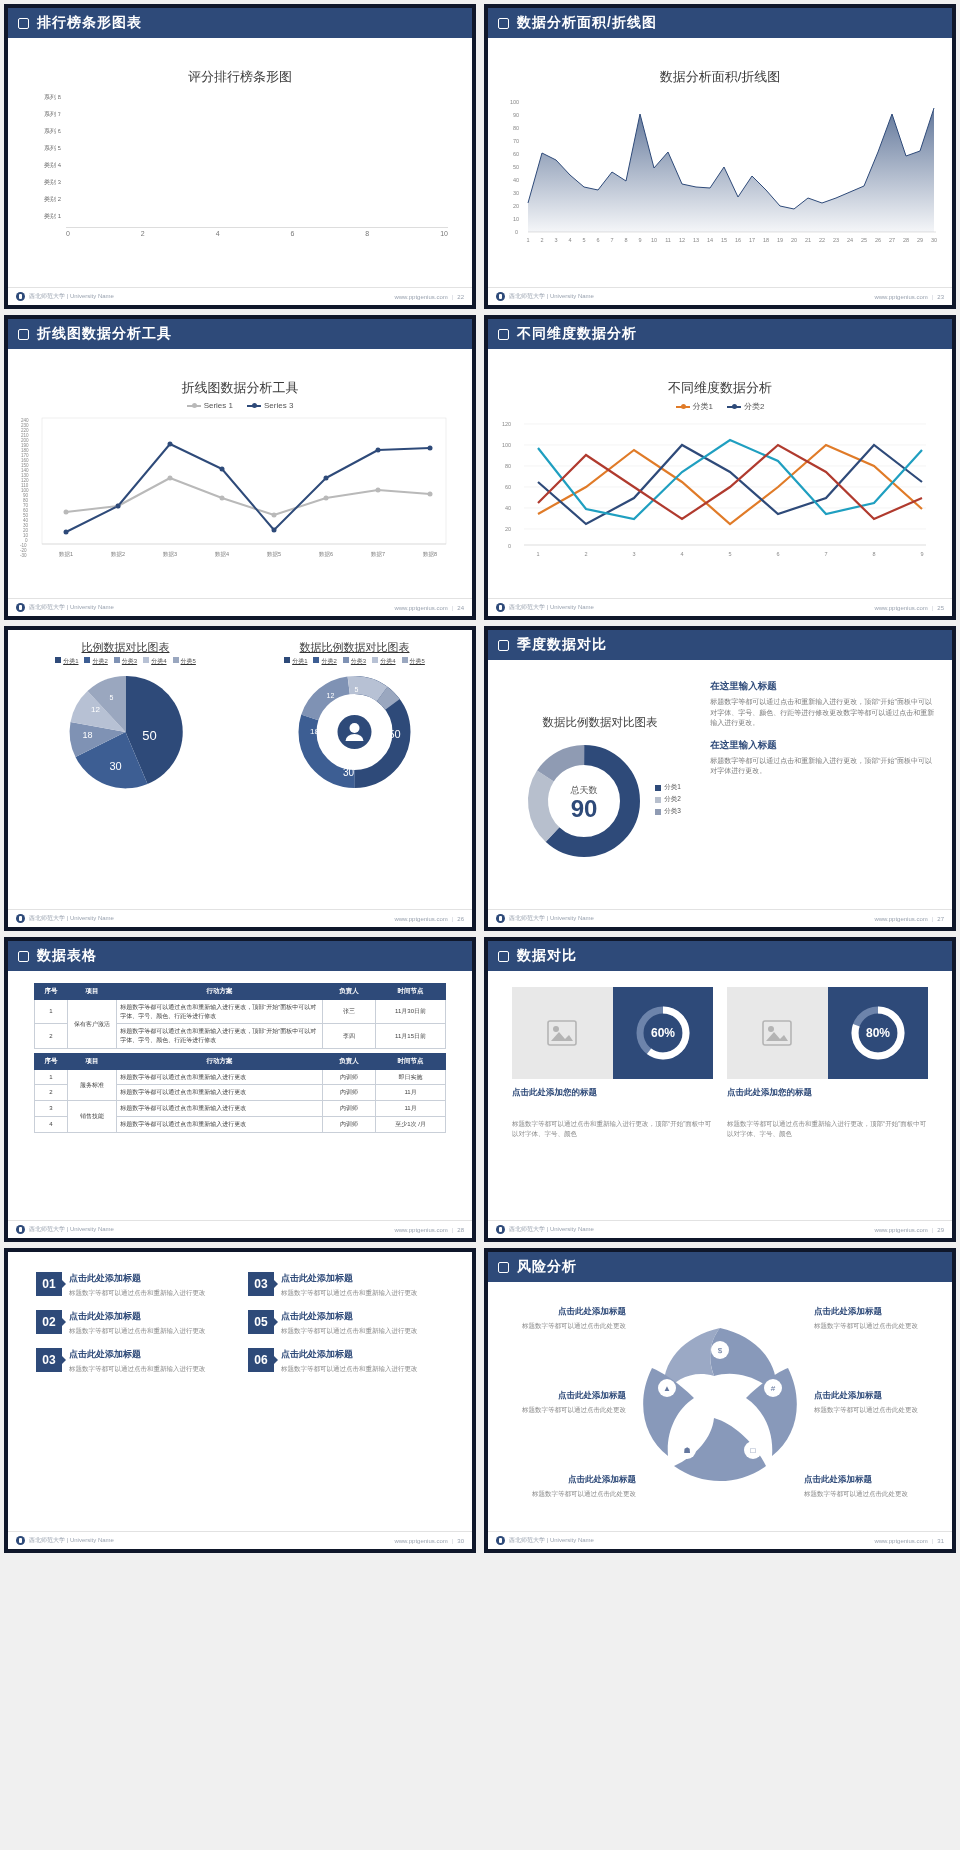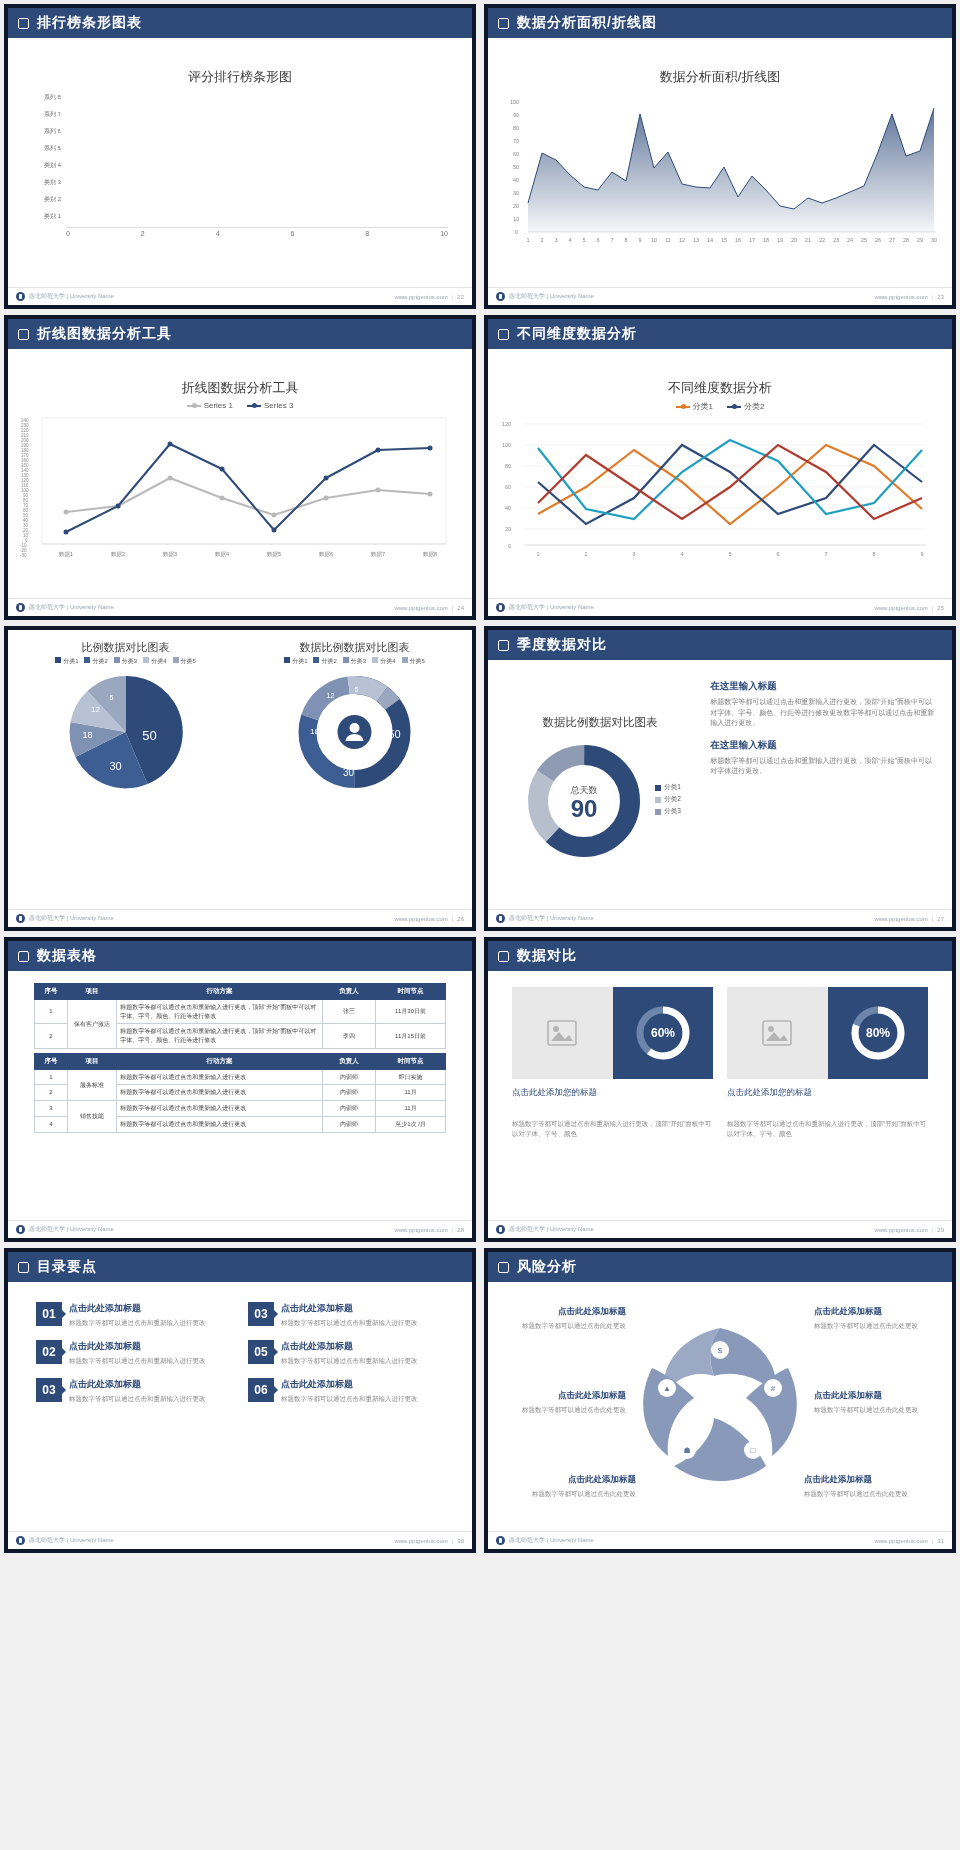--- a/index.html
+++ b/index.html
@@ -90,21 +90,21 @@
   .area-wrap { padding: 0 8px; }
   .axis-y-lbls { font-size:5.5px; fill:#888; }
 
   
   .legend { display:flex; justify-content:center; gap:14px; font-size:8px; color:#555; margin:2px 0 2px;}
   .legend-item { display:flex; align-items:center; gap:3px;}
   .legend-line { width:14px; height:2px; display:inline-block; position:relative;}
   .legend-line::after{content:"";position:absolute;left:5px;top:-2px;width:5px;height:5px;border-radius:50%;background:inherit;}
 
   
-  .two-col { display:flex; gap:14px; }
+  .two-col { display:flex; gap:14px;text-decoration:underline; }
   .half { flex:1; }
   .mini-title { text-align:center; font-size:11px; color:#3b3b3b; margin:4px 0 2px; }
   .pie-legend { display:flex; justify-content:center; flex-wrap:wrap; gap:6px; font-size:6px; color:#555; margin-bottom:4px;}
   .pie-legend .sw { width:6px;height:6px;display:inline-block;margin-right:2px;}
 
   
   .q-left { width: 46%; display:flex; align-items:center; justify-content:center; }
   .q-right { width: 54%; padding: 6px 6px 0 8px; }
   .q-h { color:#2e4a79; font-weight:bold; font-size:9.5px; margin-bottom:4px;}
   .q-p { color:#7c7c7c; font-size:7px; line-height:1.5; margin-bottom:10px;}
@@ -121,21 +121,21 @@
   table.tbl td { border:1px solid #c9cfd8; padding:3px 3px; vertical-align:middle; line-height:1.45; }
   .tbl-wrap { padding: 4px 16px; }
   .tbl-wrap2 { padding: 6px 16px 0; }
 
   
   .dc-row { display:flex; gap:14px; padding: 10px 14px 0; }
   .dc-card { flex:1; }
   .dc-top { display:flex; height:92px;justify-content:flex-end; }
   .dc-img { flex:1; background:#e8e8e8; display:flex; align-items:center; justify-content:center;}
   .dc-gauge { flex:1; background:#2e4a79; display:flex; align-items:center; justify-content:center;}
-  .dc-h { color:#2e4a79; font-weight:normal; font-size:8.5px; margin:8px 0 20px;}
+  .dc-h { color:#2e4a79; font-weight:bold; font-size:8.5px; margin:8px 0 20px;}
   .dc-p { color:#8a8a8a; font-size:6.5px; line-height:1.6;}
 
   
   .cat-grid { display:grid; grid-template-columns:1fr 1fr; gap:12px 16px; padding: 14px 18px 0; }
   .cat-item { display:flex; gap:7px; }
   .num-badge {
     width:26px;height:24px;background:#2e4a79;color:#fff;font-weight:bold;
     display:flex;align-items:center;justify-content:center;font-size:12px;flex:0 0 auto;
     position:relative;
   }
@@ -734,24 +734,20 @@
         </span>
       <span class="foot-left">
           <span>www.pptgenius.com</span>
           <span class="foot-sep">|</span>
           <span>29</span>
         </span>
     </div>
   </div>
 
   <div class="slide">
-    <div class="slide-header">
-      <span class="hdr-box"></span>
-      <span class="hdr-title">目录要点</span>
-    </div>
     <div class="slide-body">
       <div class="cat-grid">
         <div class="cat-item">
           <span class="num-badge">01</span>
           <span>
               <span class="cat-h" style="display:block">点击此处添加标题</span>
               <span class="cat-p" style="display:block">标题数字等都可以通过点击和重新输入进行更改</span>
             </span>
         </div>
         <div class="cat-item">

